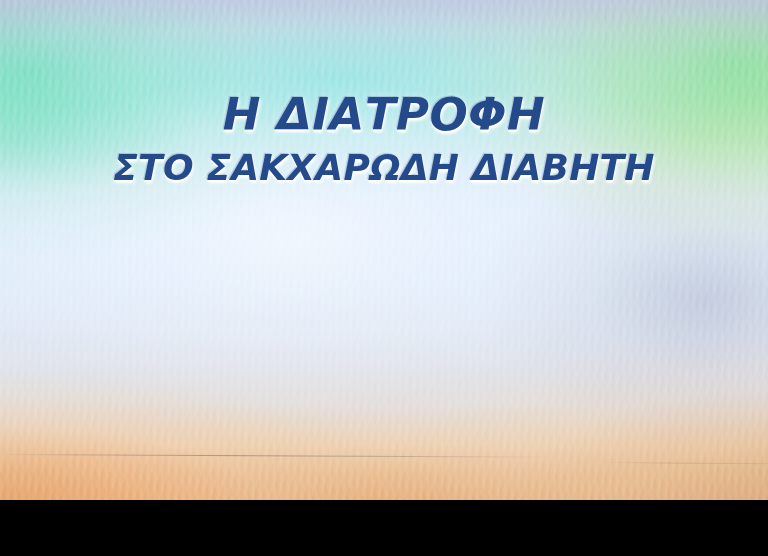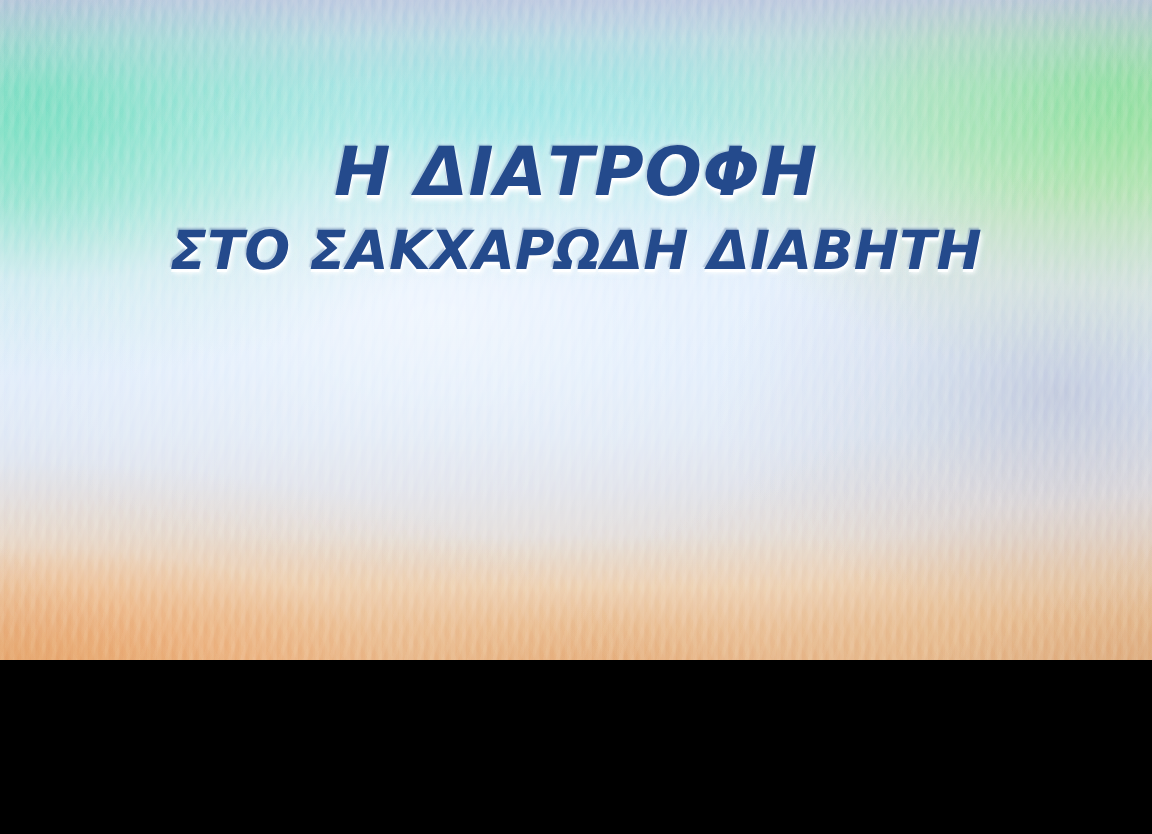--- a/index.html
+++ b/index.html
@@ -3,21 +3,21 @@
 <meta charset="utf-8">
 <style>
   html, body {
     margin: 0;
     padding: 0;
     background: #000;
   }
   #slide {
     position: relative;
     width: 768px;
-    height: 440px;
+    height: 500px;
     overflow: hidden;
     font-family: "DejaVu Sans", sans-serif;
     background: #f97316;
   }
 
   
   .bg-layer {
     position: absolute;
     inset: 0;
     pointer-events: none;

